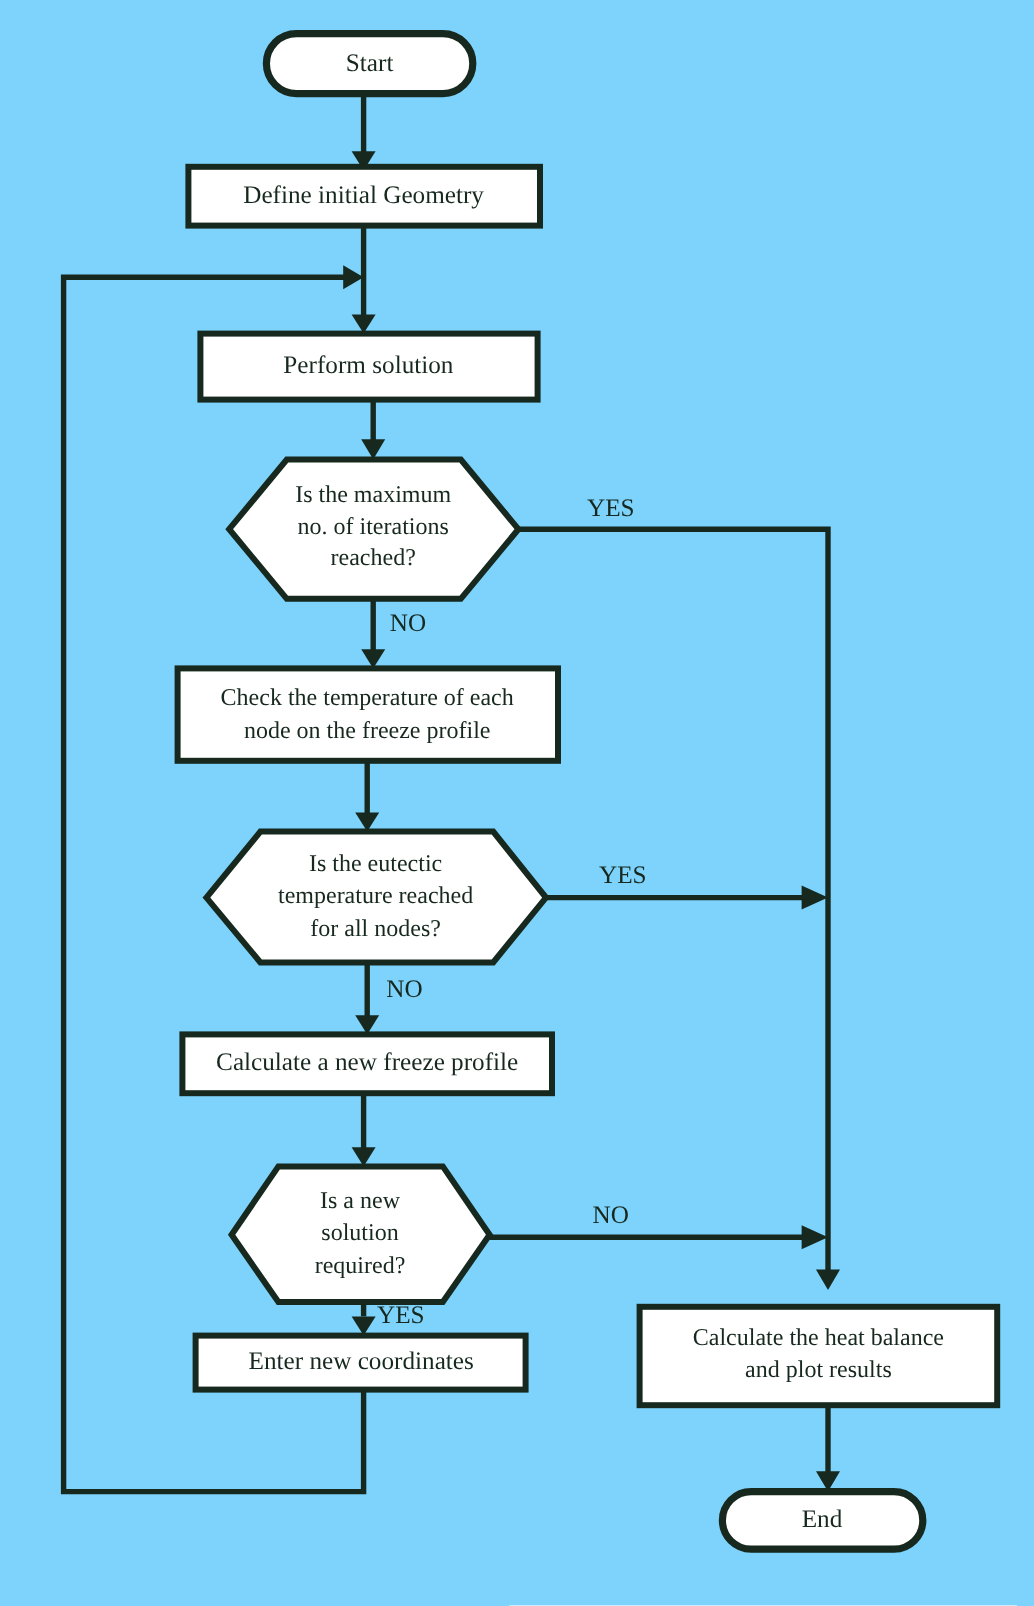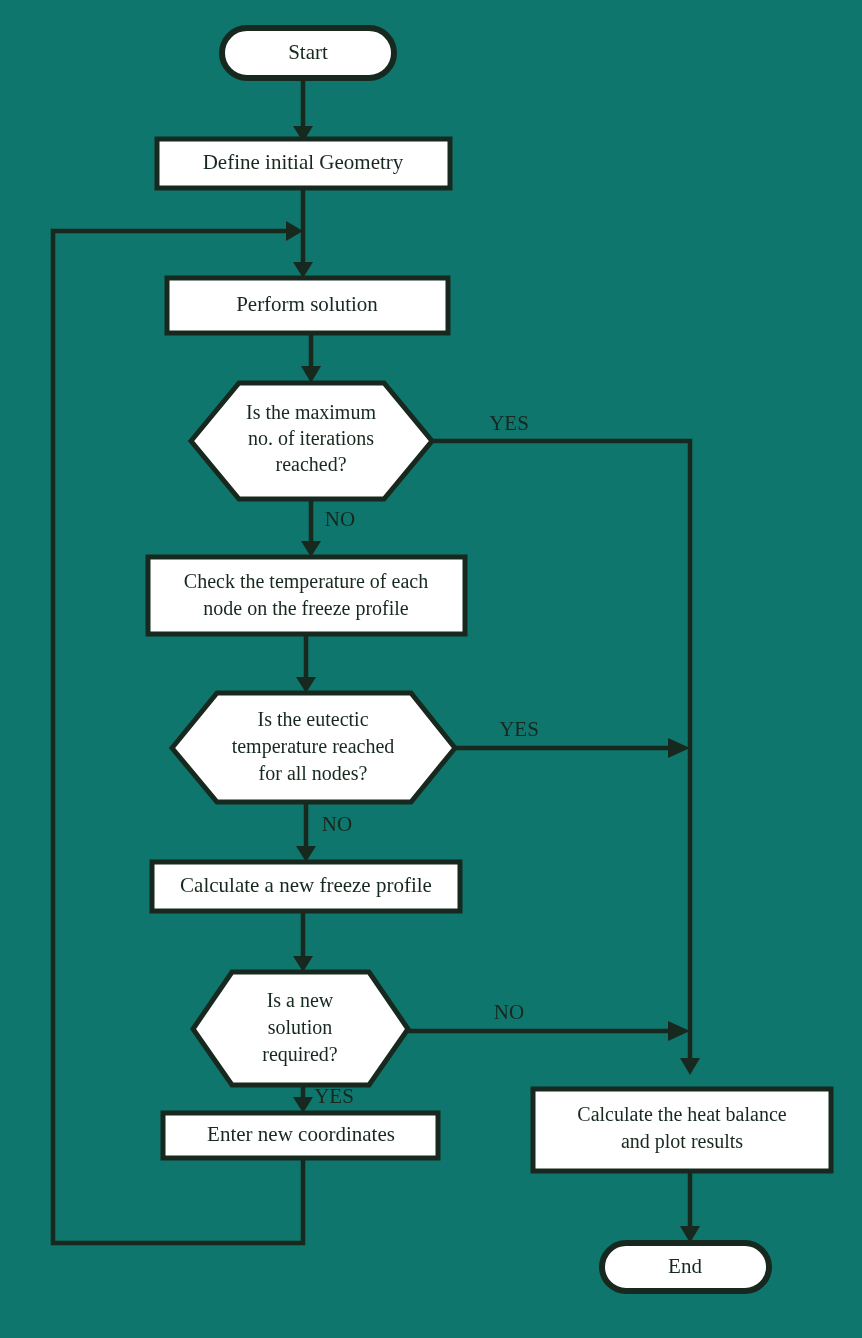--- a/index.html
+++ b/index.html
@@ -4,21 +4,21 @@
 <style>
   html, body {
     margin: 0;
     padding: 0;
     background: #ffffff;
   }
   #page {
     position: relative;
     width: 862px;
     height: 1338px;
-    background: #0f766e;
+    background: #7dd3fc;
     overflow: hidden;
   }
   svg#flow {
     display: block;
     width: 862px;
     height: 1338px;
   }
   .shape {
     fill: #ffffff;
     stroke: #17291f;

